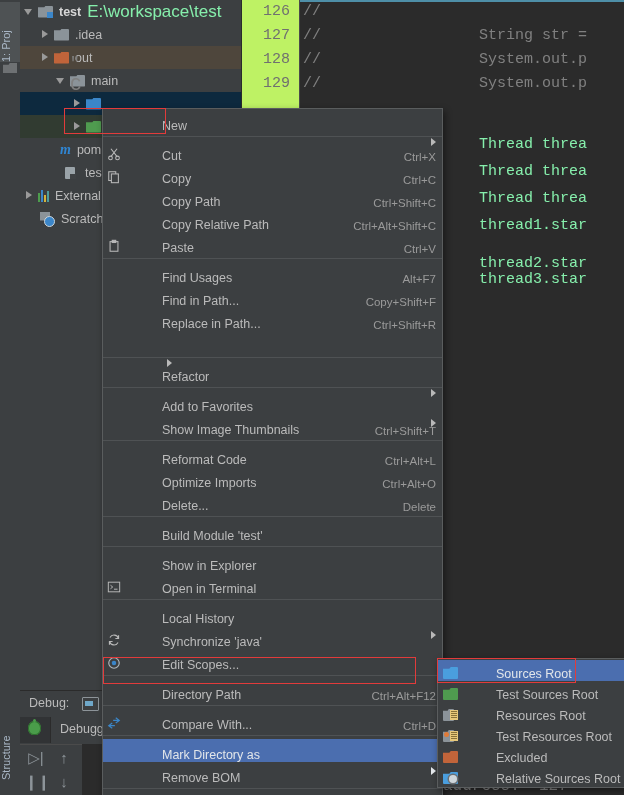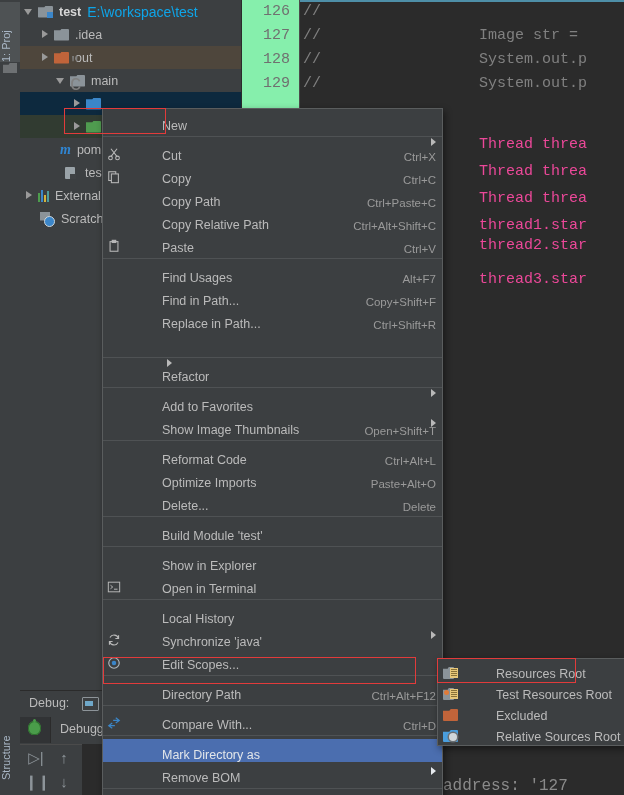--- a/index.html
+++ b/index.html
@@ -58,41 +58,41 @@
   .folder{
     width:15px;height:12px;border-radius:1px;
     clip-path:polygon(0 14%,42% 14%,52% 0,100% 0,100% 100%,0 100%);
   }
   .folder.gray{background:#8b9399;}
   .folder.orange{background:#c1643a;}
   .folder.green{background:#4f9b4f;}
   .folder.blue{background:#3b86c9;}
   .lbl{margin-right:6px;}
   .lbl.bold{font-weight:bold;color:#d6d6d6;}
-  .path{color:#0ea5e9;font-size:14px;}
+  .path{color:#86efac;font-size:17px;}
   .m-icon{color:#2f86d4;font-style:italic;font-weight:bold;font-size:14px;
      font-family:"Liberation Serif",serif;margin-right:6px;}
   .bars{display:flex;align-items:flex-end;height:13px;margin-right:5px;}
   .bars i{display:block;width:2px;margin-right:1px;}
   .clockbadge{position:absolute;left:5px;top:3px;width:9px;height:9px;border-radius:50%;
      background:#3b86c9;border:1.5px solid #cfd6da;}
 
   
   #editor{
     position:absolute;left:241px;top:0;right:0;height:795px;background:#2b2b2b;overflow:hidden;
   }
   #editor-top-line{position:absolute;left:0;top:0;width:100%;height:2px;background:#4e8fa8;}
-  #gutter{position:absolute;left:0;top:0;width:58px;height:110px;background:#86efac;border-right:1px solid #4b4b4b;}
+  #gutter{position:absolute;left:0;top:0;width:58px;height:110px;background:#bef264;border-right:1px solid #4b4b4b;}
   .lineno{height:24px;line-height:24px;text-align:right;padding-right:9px;color:#707070;
      font-family:"Liberation Mono",monospace;font-size:15px;}
   .code-line{
     position:absolute;left:62px;height:24px;line-height:24px;color:#808080;
     font-family:"Liberation Mono",monospace;font-size:15px;white-space:pre;
   }
-  #code-block-2 .code-line{color:#ec4899;}
+  #code-block-2 .code-line{color:#86efac;}
 
   
   #ctx-menu{
     position:absolute;left:102px;top:108px;width:339px;
     background:#3c3f41;border:1px solid #5a5d5e;
     box-shadow:2px 3px 7px rgba(0,0,0,.45);
     padding:1px 0;
   }
   .mi{
     position:relative;display:flex;align-items:flex-end;height:23px;
@@ -171,31 +171,31 @@
     </div>
 
     <div>
       <div class="code-line" style="top:0px">//</div>
       <div class="code-line" style="top:24px">//</div>
       <div class="code-line" style="top:48px">//</div>
       <div class="code-line" style="top:72px">//</div>
     </div>
 
     <div>
-      <div class="code-line" style="top:24px;left:238px">Image str =</div>
+      <div class="code-line" style="top:24px;left:238px">String str =</div>
       <div class="code-line" style="top:48px;left:238px">System.out.p</div>
       <div class="code-line" style="top:72px;left:238px">System.out.p</div>
     </div>
 
     <div id="code-block-2">
       <div class="code-line" style="top:133px;left:238px">Thread threa</div>
       <div class="code-line" style="top:160px;left:238px">Thread threa</div>
       <div class="code-line" style="top:187px;left:238px">Thread threa</div>
       <div class="code-line" style="top:214px;left:238px">thread1.star</div>
-      <div class="code-line" style="top:234px;left:238px">thread2.star</div>
+      <div class="code-line" style="top:252px;left:238px">thread2.star</div>
       <div class="code-line" style="top:268px;left:238px">thread3.star</div>
     </div>
   </div>
 
   <div id="addr-text">address: '127</div>
 
   <div id="left-strip">
     <div class="vtab" id="vtab-project">1: Proj</div>
     <div id="strip-icon"></div>
     <div class="vtab" id="vtab-structure">Structure</div>
@@ -349,21 +349,21 @@
             </g>
           </svg>
       </span>
       <span class="mlabel">Copy</span>
       <span class="mkey">Ctrl+C</span>
     </div>
 
     <div class="mi">
       <span class="micon"></span>
       <span class="mlabel">Copy Path</span>
-      <span class="mkey">Ctrl+Paste+C</span>
+      <span class="mkey">Ctrl+Shift+C</span>
     </div>
 
     <div class="mi">
       <span class="micon"></span>
       <span class="mlabel">Copy Relative Path</span>
       <span class="mkey">Ctrl+Alt+Shift+C</span>
     </div>
 
     <div class="mi">
       <span class="micon">
@@ -408,33 +408,33 @@
     <div class="msep"></div>
 
     <div class="mi">
       <span class="micon"></span>
       <span class="mlabel">Add to Favorites</span>
       <span class="sub-arrow"></span>
     </div>
     <div class="mi">
       <span class="micon"></span>
       <span class="mlabel">Show Image Thumbnails</span>
-      <span class="mkey">Open+Shift+T</span>
+      <span class="mkey">Ctrl+Shift+T</span>
     </div>
     <div class="msep"></div>
 
     <div class="mi">
       <span class="micon"></span>
       <span class="mlabel">Reformat Code</span>
       <span class="mkey">Ctrl+Alt+L</span>
     </div>
     <div class="mi">
       <span class="micon"></span>
       <span class="mlabel">Optimize Imports</span>
-      <span class="mkey">Paste+Alt+O</span>
+      <span class="mkey">Ctrl+Alt+O</span>
     </div>
     <div class="mi">
       <span class="micon"></span>
       <span class="mlabel">Delete...</span>
       <span class="mkey">Delete</span>
     </div>
     <div class="msep"></div>
 
     <div class="mi">
       <span class="micon"></span>
@@ -515,21 +515,33 @@
 
     <div class="mi">
 
       <span class="sub-arrow"></span>
     </div>
 
   </div>
 
   <div id="sub-menu">
 
-
+    <div class="mi hl">
+      <span class="micon">
+          <span class="sfolder" style="background:#4a9ede"></span>
+        </span>
+      <span class="mlabel">Sources Root</span>
+    </div>
+
+    <div class="mi">
+      <span class="micon">
+          <span class="sfolder" style="background:#4f9b4f"></span>
+        </span>
+      <span class="mlabel">Test Sources Root</span>
+    </div>
 
     <div class="mi">
       <span class="micon">
         <span class="sfolder" style="background:#8b9399;width:11px"></span>
         <span class="lines"></span>
       </span>
       <span class="mlabel">Resources Root</span>
     </div>
 
     <div class="mi">

